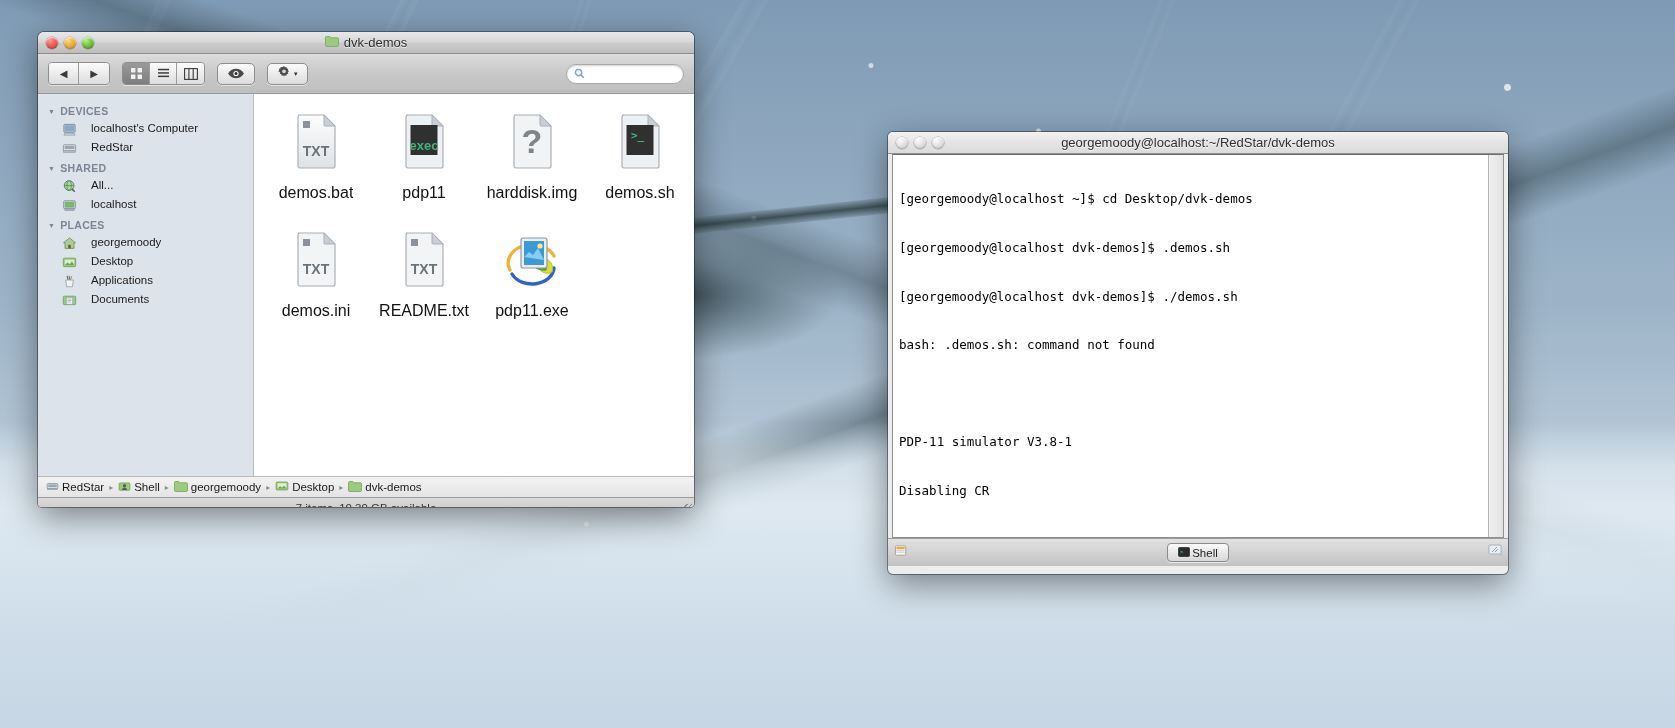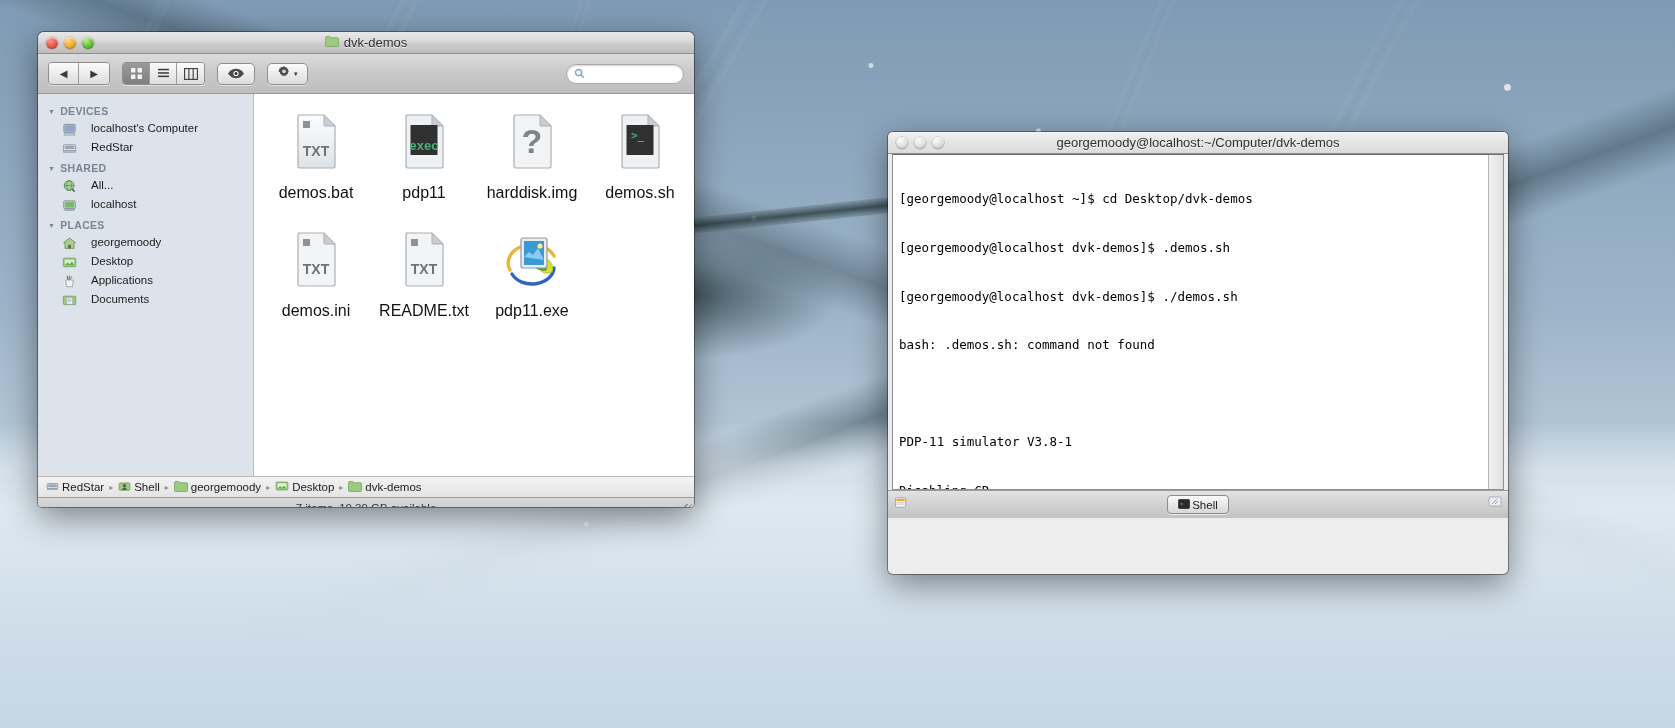--- a/index.html
+++ b/index.html
@@ -192,21 +192,21 @@
       linear-gradient(135deg, transparent 46%, #8e8e8e 46%, #8e8e8e 54%, transparent 54%),
       linear-gradient(135deg, transparent 66%, #8e8e8e 66%, #8e8e8e 74%, transparent 74%),
       linear-gradient(135deg, transparent 26%, #8e8e8e 26%, #8e8e8e 34%, transparent 34%);
     cursor: nwse-resize;
   }
 
   
   #terminal { left: 888px; top: 132px; width: 620px; height: 442px; border-radius: 5px; }
   .term-body {
     background: #ffffff;
-    height: 336px;
+    height: 384px;
     margin: 0 4px;
     border: 1px solid #8f8f8f;
     border-top: 1px solid #6f6f6f;
     position: relative;
     overflow: hidden;
   }
   .term-text {
     font-family: "DejaVu Sans Mono", "Liberation Mono", monospace;
     font-size: 12.5px; line-height: 16.2px;
     color: #000; padding: 4px 6px;
@@ -611,21 +611,21 @@
 
 <div class="win" id="terminal">
 
   <div class="titlebar titlebar-inactive">
     <div class="traffic">
       <div class="tl gray"></div>
       <div class="tl gray"></div>
       <div class="tl gray"></div>
     </div>
     <div class="wintitle">
-      <span>georgemoody@localhost:~/Computer/dvk-demos</span>
+      <span>georgemoody@localhost:~/RedStar/dvk-demos</span>
     </div>
   </div>
 
   <div class="term-body">
     <div class="term-text">
       <div>[georgemoody@localhost ~]$ cd Desktop/dvk-demos</div>
       <div>[georgemoody@localhost dvk-demos]$ .demos.sh</div>
       <div>[georgemoody@localhost dvk-demos]$ ./demos.sh</div>
       <div>bash: .demos.sh: command not found</div>
       <div>&nbsp;</div>

